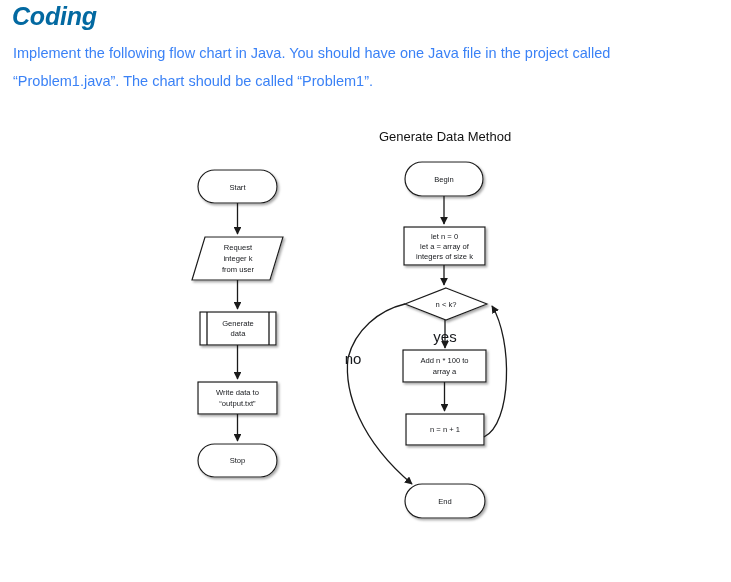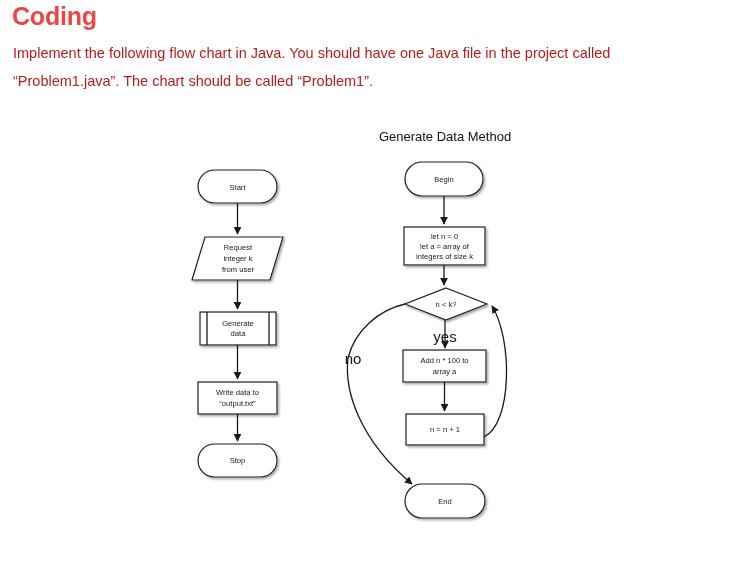--- a/index.html
+++ b/index.html
@@ -21,28 +21,29 @@
     width: 731px;
     height: 582px;
   }
   #page-title {
     position: absolute;
     left: 12px;
     top: 2px;
     font-size: 25px;
     font-weight: bold;
     letter-spacing: -0.2px;
-    color: #ef4444;
+    color: #0369a1;
+    font-style: italic;
   }
   .para-line {
     position: absolute;
     left: 13px;
     font-size: 14.5px;
     line-height: 18px;
-    color: #b91c1c;
+    color: #3b82f6;
     white-space: nowrap;
   }
   #para-line-1 { top: 44px; }
   #para-line-2 { top: 72px; }
 
   #flowchart-svg {
     position: absolute;
     left: 0;
     top: 0;
   }

